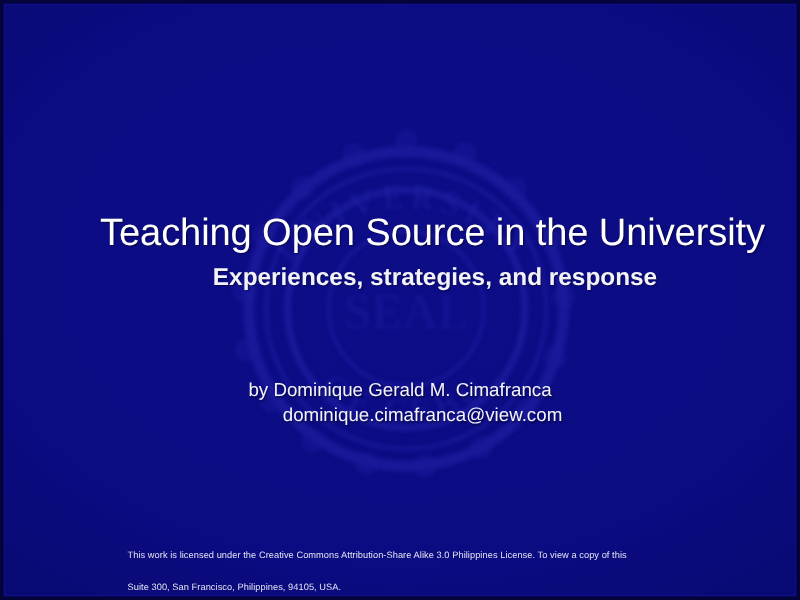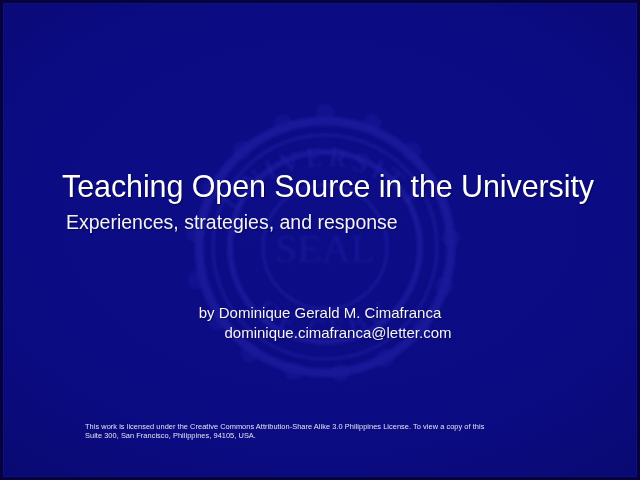--- a/index.html
+++ b/index.html
@@ -60,37 +60,38 @@
     pointer-events: none;
   }
   #seal-watermark svg { display: block; width: 100%; height: 100%; }
 
   
   #title-block {
     position: absolute;
     left: 0;
     top: 167px;
     width: 640px;
+    text-align: center;
   }
   #slide-title {
     margin: 0;
     padding: 0 10px 0 62px;
     font-size: 30.5px;
     font-weight: normal;
     line-height: 38px;
     color: #ffffff;
     letter-spacing: -0.1px;
     white-space: nowrap;
     text-shadow: 1px 1px 1px rgba(0,0,0,.45);
   }
   #slide-subtitle {
     margin: 0;
     padding: 4px 10px 0 66px;
     font-size: 19.5px;
-    font-weight: normal;
+    font-weight: bold;
     line-height: 26px;
     color: #f2f2f8;
     white-space: nowrap;
     text-shadow: 1px 1px 1px rgba(0,0,0,.4);
   }
 
   #author-block {
     position: absolute;
     left: 0;
     top: 303px;
@@ -110,21 +111,21 @@
   #author-email  { padding-left: 36px; }
 
   
   #license-block {
     position: absolute;
     left: 85px;
     top: 422px;
     width: 490px;
   }
   #license-block p {
-    margin: 0;
+    margin: 17px;
     font-size: 7.4px;
     line-height: 9.4px;
     color: #e4e4f2;
     letter-spacing: .05px;
     white-space: nowrap;
   }
 </style>
 </head>
 <body>
 
@@ -184,21 +185,21 @@
   <div id="slide-border-outer"></div>
   <div id="slide-border-inner"></div>
 
   <div id="title-block">
     <h1 id="slide-title">Teaching Open Source in the University</h1>
     <h2 id="slide-subtitle">Experiences, strategies, and response</h2>
   </div>
 
   <div id="author-block">
     <p id="author-name">by Dominique Gerald M. Cimafranca</p>
-    <p id="author-email">dominique.cimafranca@letter.com</p>
+    <p id="author-email">dominique.cimafranca@view.com</p>
   </div>
 
   <div id="license-block">
     <p>This work is licensed under the Creative Commons Attribution-Share Alike 3.0 Philippines License. To view a copy of this</p>
     <p>Suite 300, San Francisco, Philippines, 94105, USA.</p>
   </div>
 
 </div>
 
 </body></html>

